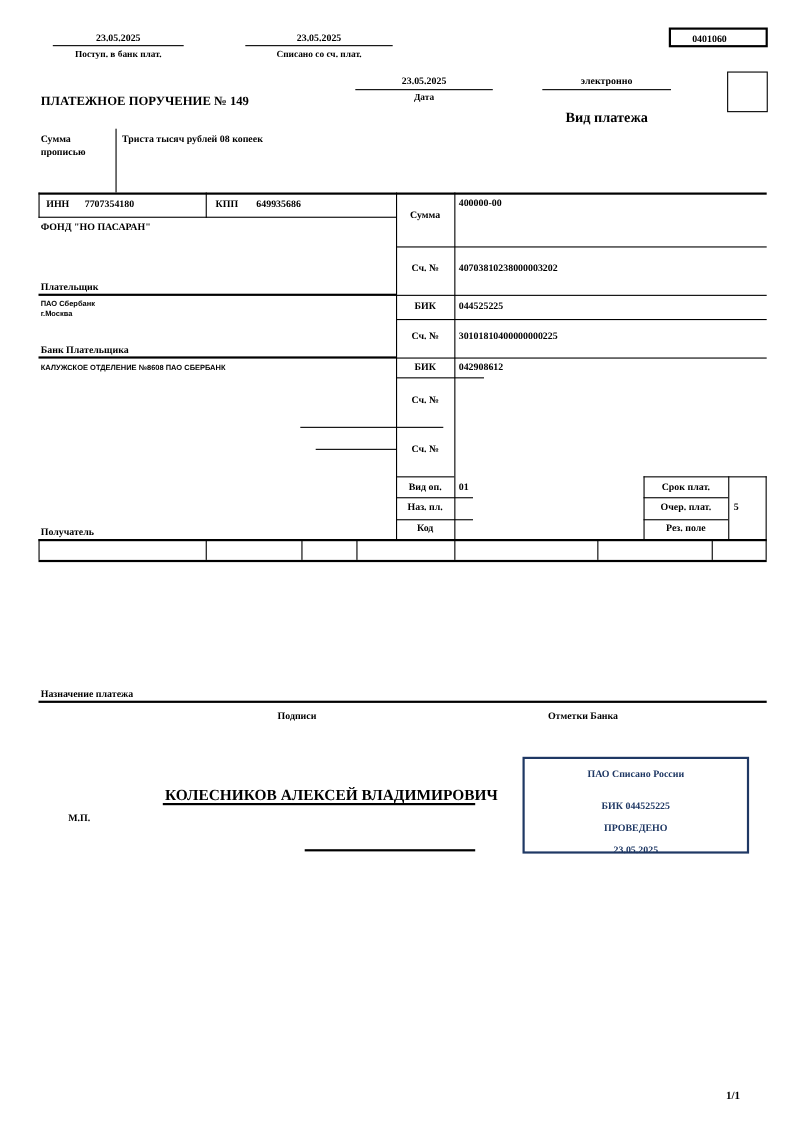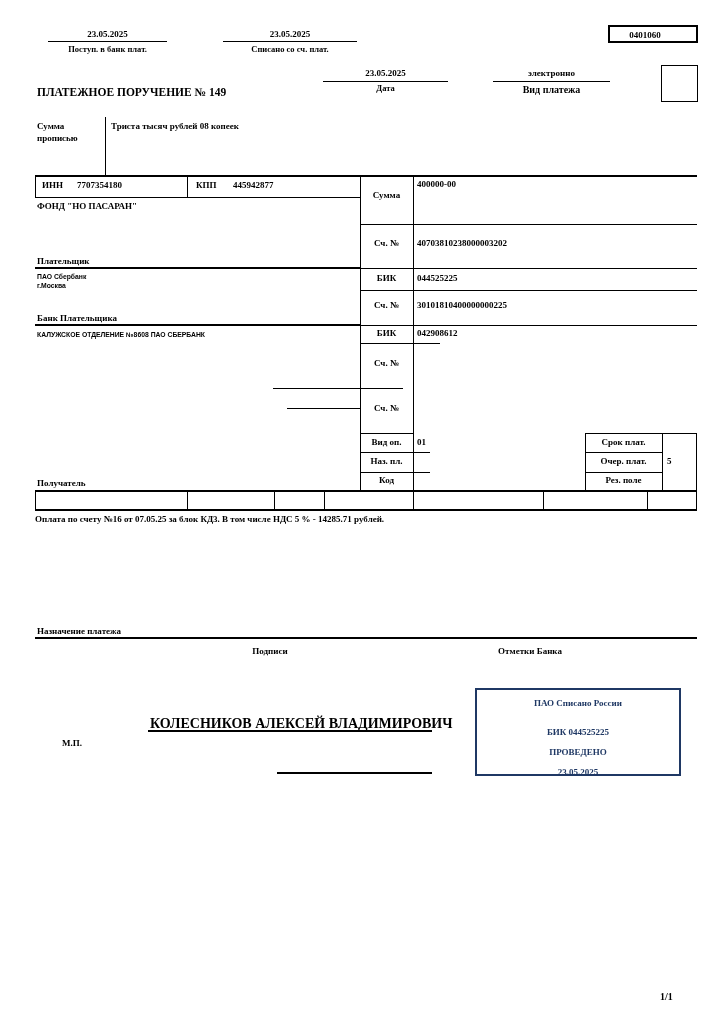--- a/index.html
+++ b/index.html
@@ -38,21 +38,21 @@
   </div>
 
   <div class="t" style="left:37px;top:86px;font-size:11.5px">ПЛАТЕЖНОЕ ПОРУЧЕНИЕ № 149</div>
 
   <div class="t c" style="left:323px;top:68px;width:125px">23.05.2025</div>
   <div class="hl" style="left:323px;top:81px;width:125px"></div>
   <div class="t c" style="left:323px;top:84px;width:125px;font-size:8.5px">Дата</div>
 
   <div class="t c" style="left:493px;top:68px;width:117px">электронно</div>
   <div class="hl" style="left:493px;top:81px;width:117px"></div>
-  <div class="t c" style="left:493px;top:84px;width:117px;font-size:10px">Вид платежа</div>
+  <div class="t c" style="left:493px;top:100px;width:117px;font-size:13px">Вид платежа</div>
 
   <div class="box" style="left:661px;top:65px;width:37px;height:37px;border-width:1.5px"></div>
 
   <div class="t" style="left:37px;top:121px">Сумма</div>
   <div class="t" style="left:37px;top:133px">прописью</div>
   <div class="vl" style="left:105px;top:117px;height:58px"></div>
   <div class="t" style="left:111px;top:121px">Триста тысяч рублей 08 копеек</div>
 
   <div class="hl" style="left:35px;top:175px;width:662px;height:2px"></div>
   <div class="hl" style="left:35px;top:197px;width:325px"></div>
@@ -87,21 +87,21 @@
   <div class="vl" style="left:274px;top:490px;height:19px"></div>
   <div class="vl" style="left:324px;top:490px;height:19px"></div>
   <div class="vl" style="left:413px;top:490px;height:19px"></div>
   <div class="vl" style="left:543px;top:490px;height:19px"></div>
   <div class="vl" style="left:647px;top:490px;height:19px"></div>
   <div class="vl" style="left:696px;top:490px;height:19px"></div>
 
   <div class="t" style="left:42px;top:180px">ИНН</div>
   <div class="t" style="left:77px;top:180px">7707354180</div>
   <div class="t" style="left:196px;top:180px">КПП</div>
-  <div class="t" style="left:233px;top:180px">445942877</div>
+  <div class="t" style="left:233px;top:180px">649935686</div>
   <div class="t" style="left:37px;top:201px">ФОНД "НО ПАСАРАН"</div>
   <div class="t" style="left:37px;top:256px">Плательщик</div>
   <div class="t sm" style="left:37px;top:273px">ПАО Сбербанк</div>
   <div class="t sm" style="left:37px;top:282px">г.Москва</div>
   <div class="t" style="left:37px;top:313px">Банк Плательщика</div>
   <div class="t sm" style="left:37px;top:331px">КАЛУЖСКОЕ ОТДЕЛЕНИЕ №8608 ПАО СБЕРБАНК</div>
   <div class="t" style="left:37px;top:478px">Получатель</div>
 
   <div class="t c" style="left:360px;top:190px;width:53px">Сумма</div>
   <div class="t c" style="left:360px;top:238px;width:53px">Сч. №</div>
@@ -119,21 +119,20 @@
   <div class="t" style="left:417px;top:273px">044525225</div>
   <div class="t" style="left:417px;top:300px">30101810400000000225</div>
   <div class="t" style="left:417px;top:328px">042908612</div>
   <div class="t" style="left:417px;top:437px">01</div>
 
   <div class="t c" style="left:585px;top:437px;width:77px">Срок плат.</div>
   <div class="t c" style="left:585px;top:456px;width:77px">Очер. плат.</div>
   <div class="t" style="left:667px;top:456px">5</div>
   <div class="t c" style="left:585px;top:475px;width:77px">Рез. поле</div>
 
-  <div class="t" style="left:35px;top:514px">Оплата по счету №16 от 07.05.25 за блок КД3. В том числе НДС 5 % - 14285.71 рублей.</div>
   <div class="t" style="left:37px;top:626px">Назначение платежа</div>
   <div class="hl" style="left:35px;top:637px;width:662px;height:2px"></div>
 
   <div class="t c" style="left:180px;top:646px;width:180px">Подписи</div>
   <div class="t c" style="left:440px;top:646px;width:180px">Отметки Банка</div>
 
   <div class="t" style="left:150px;top:716px;font-size:14px">КОЛЕСНИКОВ АЛЕКСЕЙ ВЛАДИМИРОВИЧ</div>
   <div class="hl" style="left:148px;top:730px;width:284px;height:2px"></div>
   <div class="t" style="left:62px;top:738px">М.П.</div>
   <div class="hl" style="left:277px;top:772px;width:155px;height:2px"></div>

